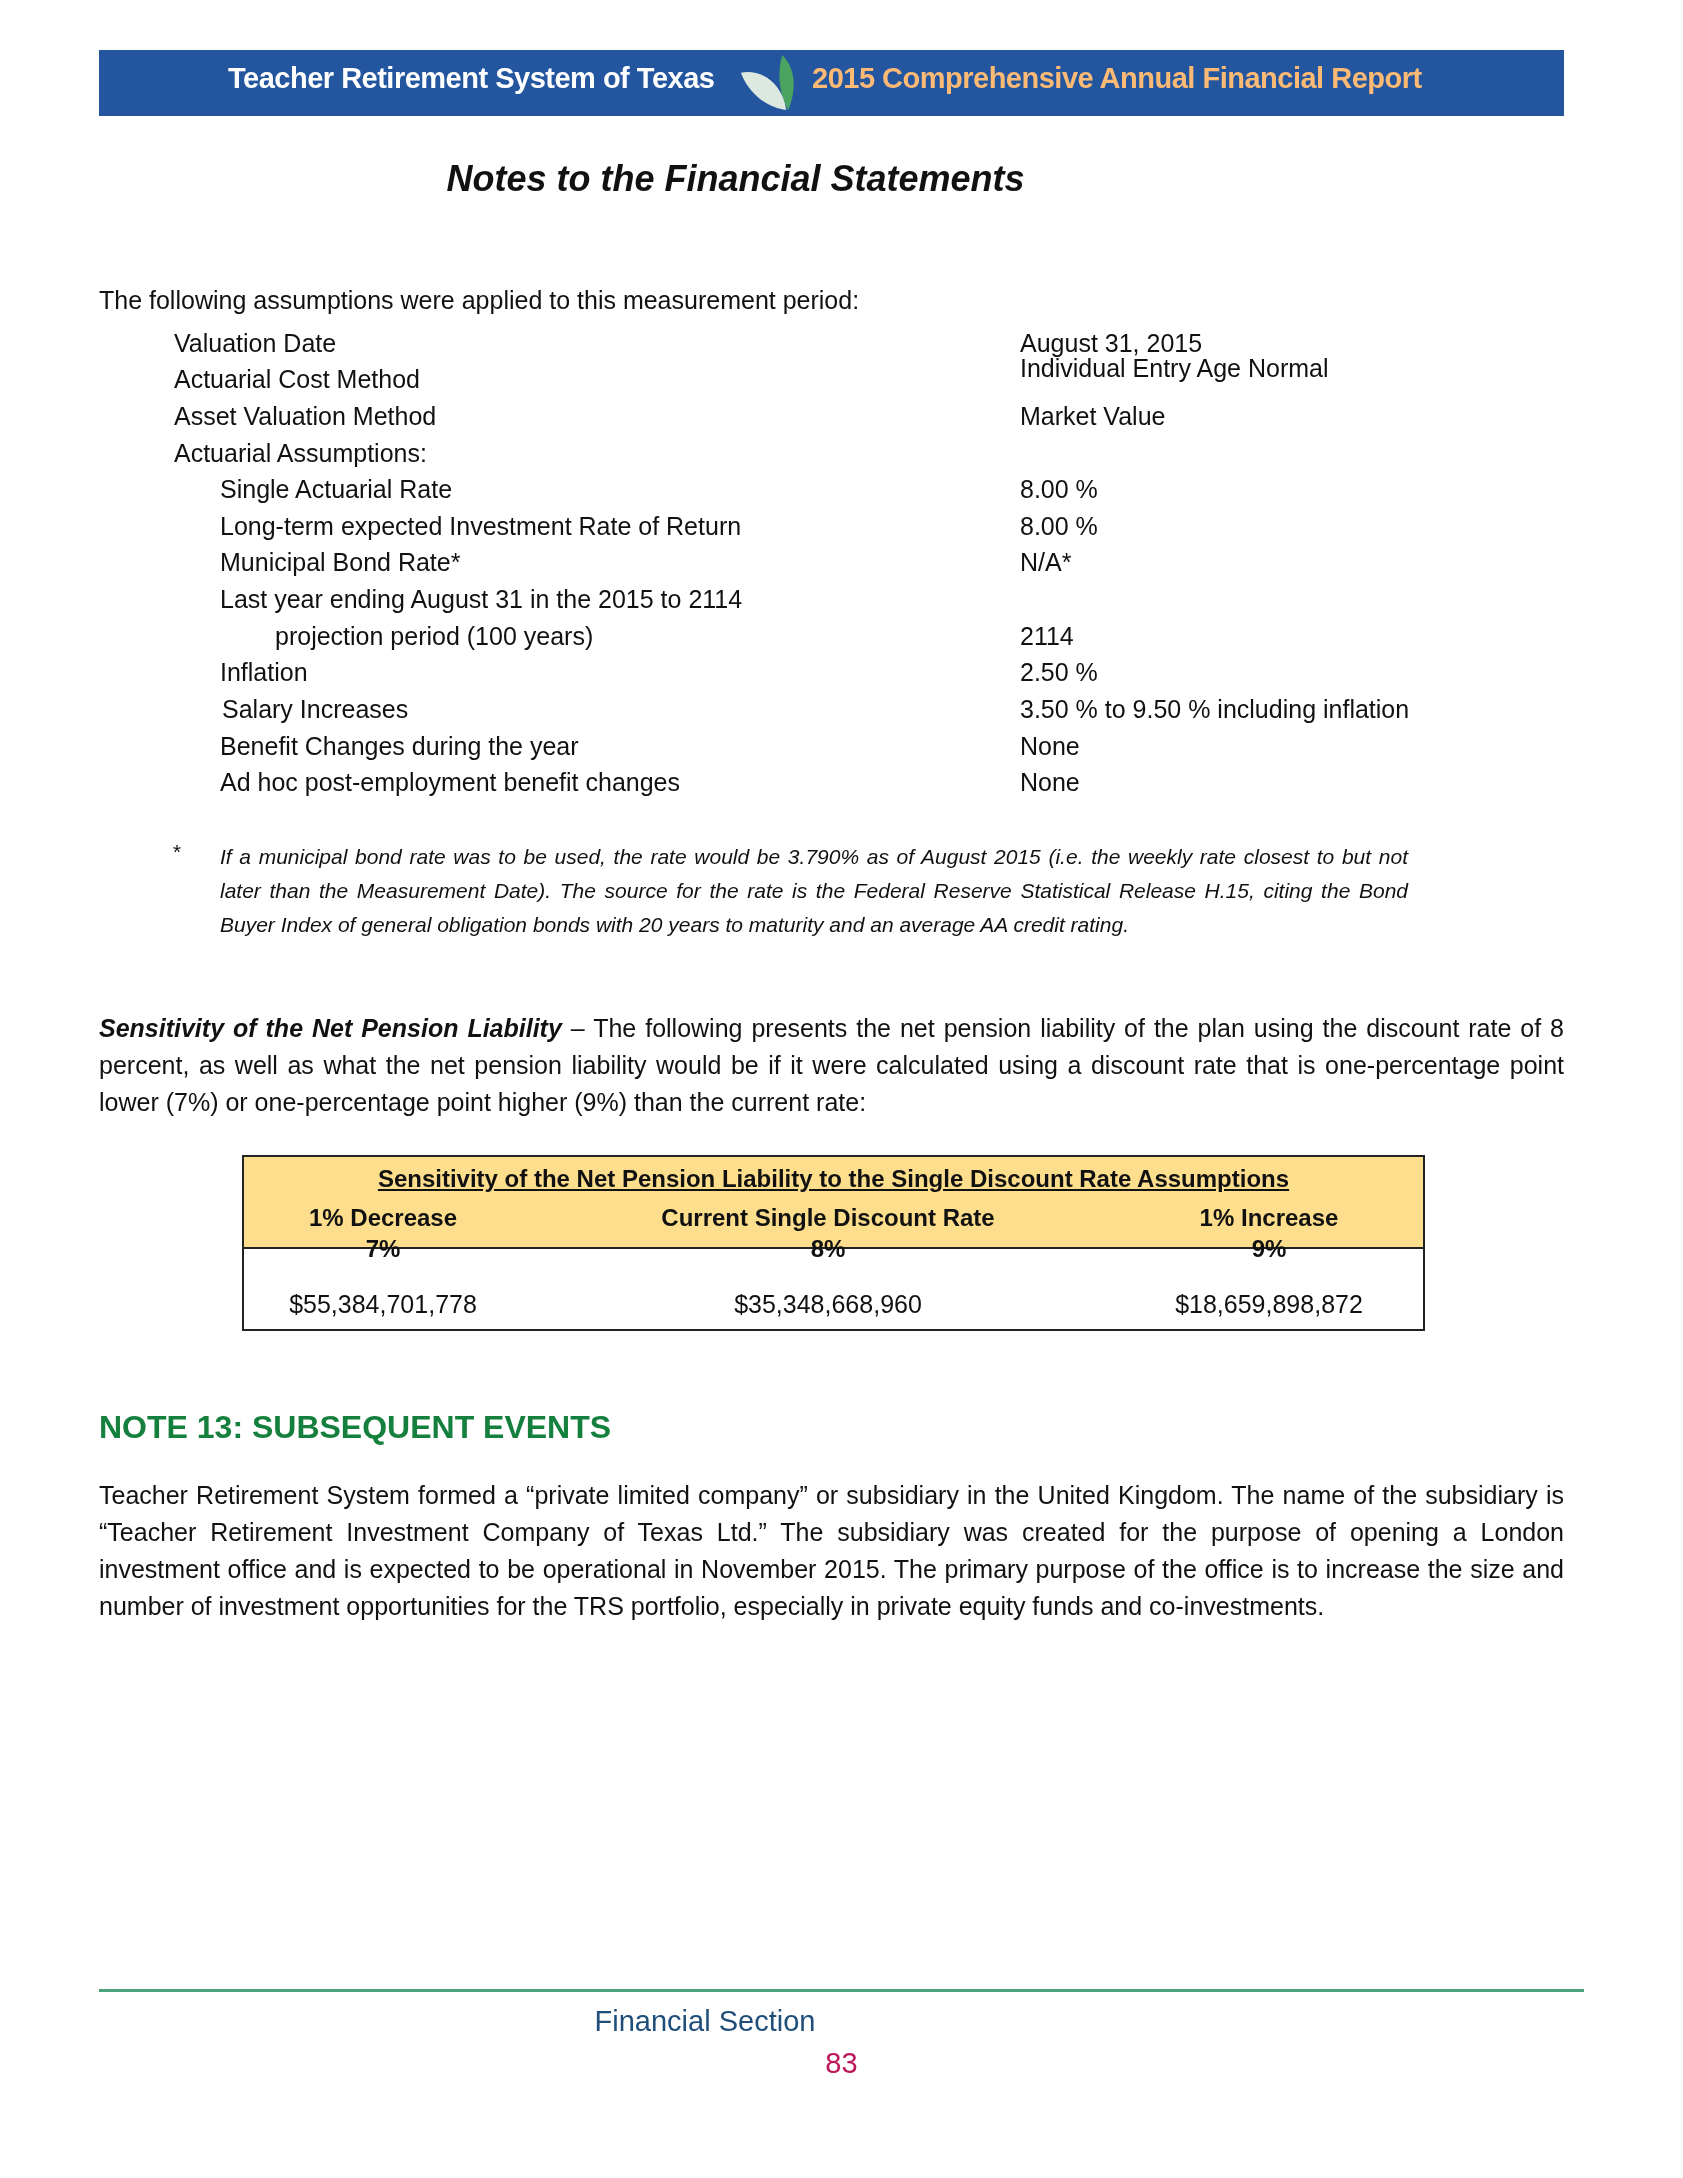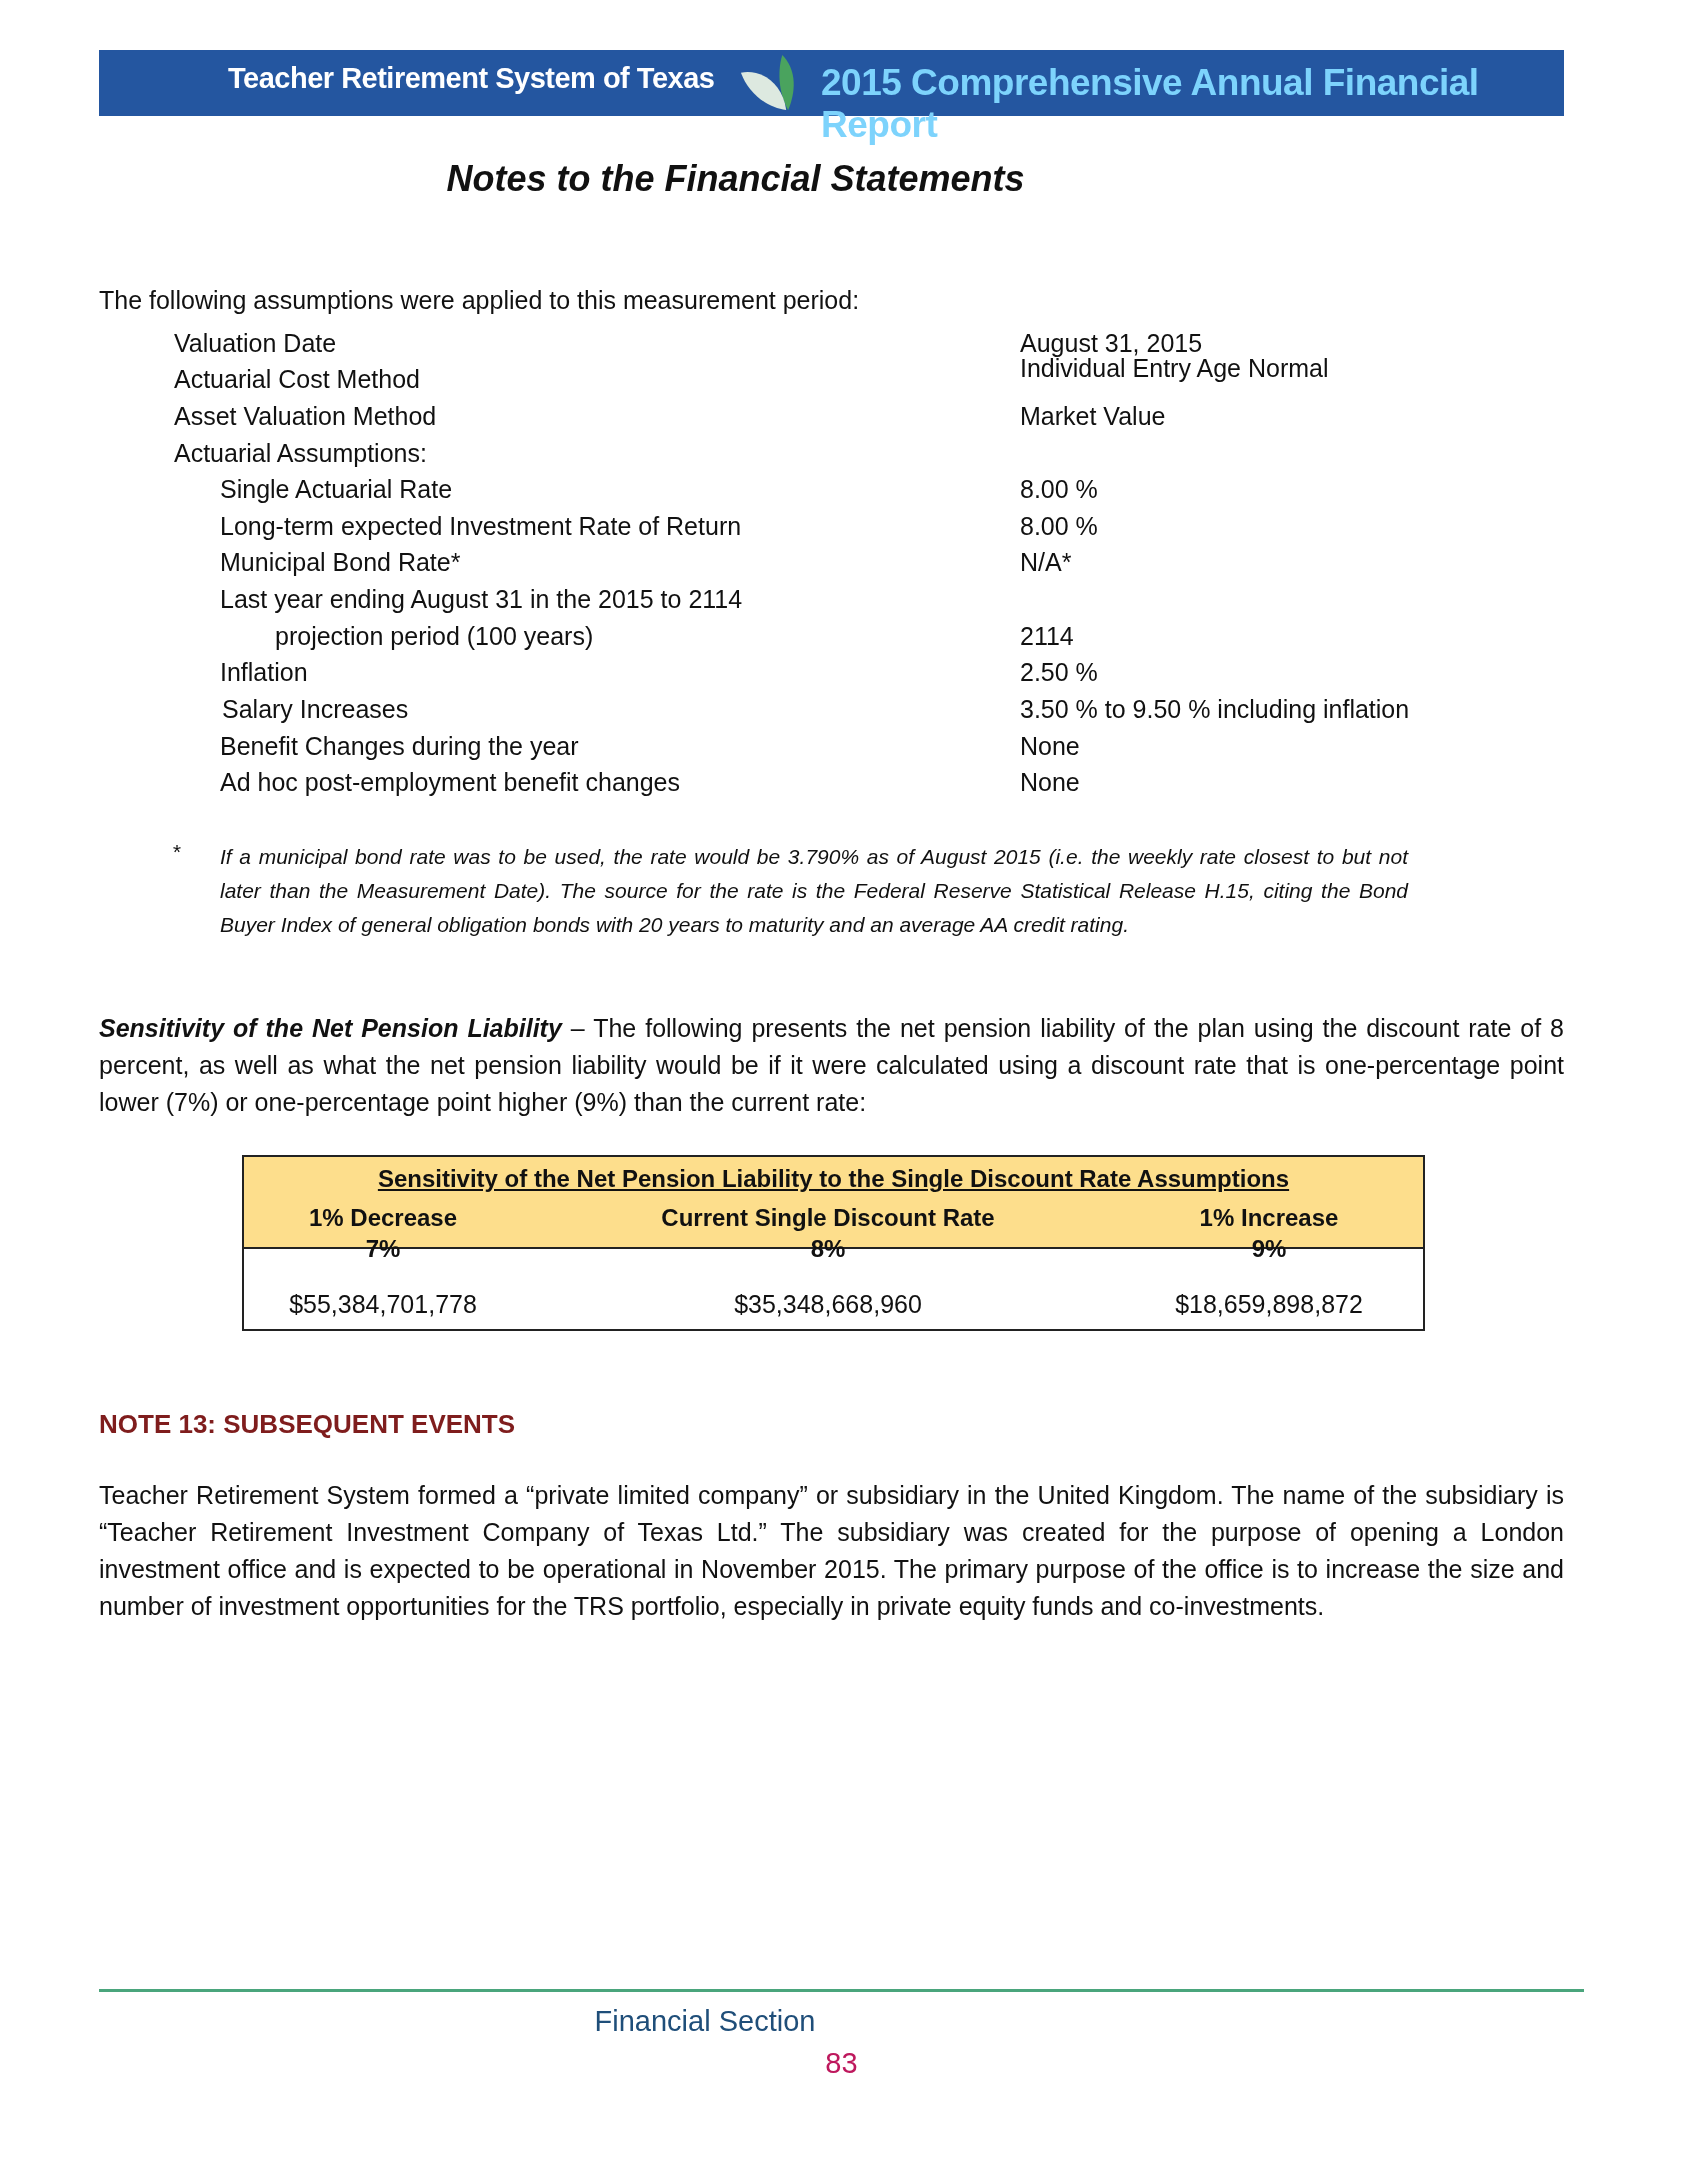--- a/index.html
+++ b/index.html
@@ -2,21 +2,21 @@
 <html><head>
 <meta charset="utf-8">
 <style>
   * { box-sizing: border-box; margin: 0; padding: 0; }
   html, body { width: 1683px; height: 2178px; background: #ffffff; }
   body { position: relative; font-family: "Liberation Sans", sans-serif; color: #111; overflow: hidden; }
   .abs { position: absolute; white-space: nowrap; }
 
   .header-band { position: absolute; left: 99px; top: 50px; width: 1465px; height: 66px; background: #2456a0; }
   .header-left { position: absolute; left: 129px; top: 12px; font-size: 29px; font-weight: bold; color: #ffffff; letter-spacing: -0.5px; }
-  .header-right { position: absolute; left: 713px; top: 12px; font-size: 37px; font-weight: bold; color: #7dd3fc; letter-spacing: -0.5px; margin-left: 9px; }
+  .header-right { position: absolute; left: 713px; top: 12px; font-size: 29px; font-weight: bold; color: #fdba74; letter-spacing: -0.5px; }
   .leaf { position: absolute; left: 634px; top: 3px; width: 69px; height: 61px; }
 
   .page-title { left: 0; width: 1471px; text-align: center; top: 158px; font-size: 36px; font-weight: bold; font-style: italic; }
 
   .body-text { font-size: 25px; color: #111; }
   .row { position: absolute; font-size: 25px; white-space: nowrap; }
 
   .footnote { position: absolute; left: 220px; top: 840px; width: 1188px; font-size: 21px; font-style: italic; line-height: 34px; text-align: justify; }
   .footnote-star { position: absolute; left: 172px; top: 840px; font-size: 21px; font-style: italic; }
 
@@ -27,21 +27,21 @@
   .table-head { position: absolute; left: 0; top: 0; width: 100%; height: 92px; background: #fdde8c; border-bottom: 2px solid #222; }
   .table-caption { position: absolute; left: 0; width: 100%; top: 8px; text-align: center; font-size: 24px; font-weight: bold; text-decoration: underline; }
   .col { position: absolute; text-align: center; font-size: 24px; font-weight: bold; line-height: 30px; }
   .c1 { left: 30px; width: 218px; }
   .c2 { left: 366px; width: 436px; }
   .c3 { left: 906px; width: 238px; }
   .hdr1 { top: 46px; }
   .hdr2 { top: 77px; }
   .val { position: absolute; top: 133px; font-size: 25px; text-align: center; }
 
-  .note-heading { position: absolute; left: 99px; top: 1409px; font-size: 26px; font-weight: bold; color: #7f1d1d; }
+  .note-heading { position: absolute; left: 99px; top: 1409px; font-size: 32px; font-weight: bold; color: #15803d; }
   .events-para { position: absolute; left: 99px; top: 1477px; width: 1465px; font-size: 25px; line-height: 37px; text-align: justify; }
 
   .footer-rule { position: absolute; left: 99px; top: 1989px; width: 1485px; height: 3px; background: #4aa57c; }
   .footer-section { position: absolute; left: 0; width: 1410px; top: 2005px; text-align: center; font-size: 29px; color: #1f4e79; }
   .footer-page { position: absolute; left: 0; width: 1683px; top: 2047px; text-align: center; font-size: 29px; color: #be185d; }
 </style>
 </head>
 <body>
 
 <div class="header-band">

